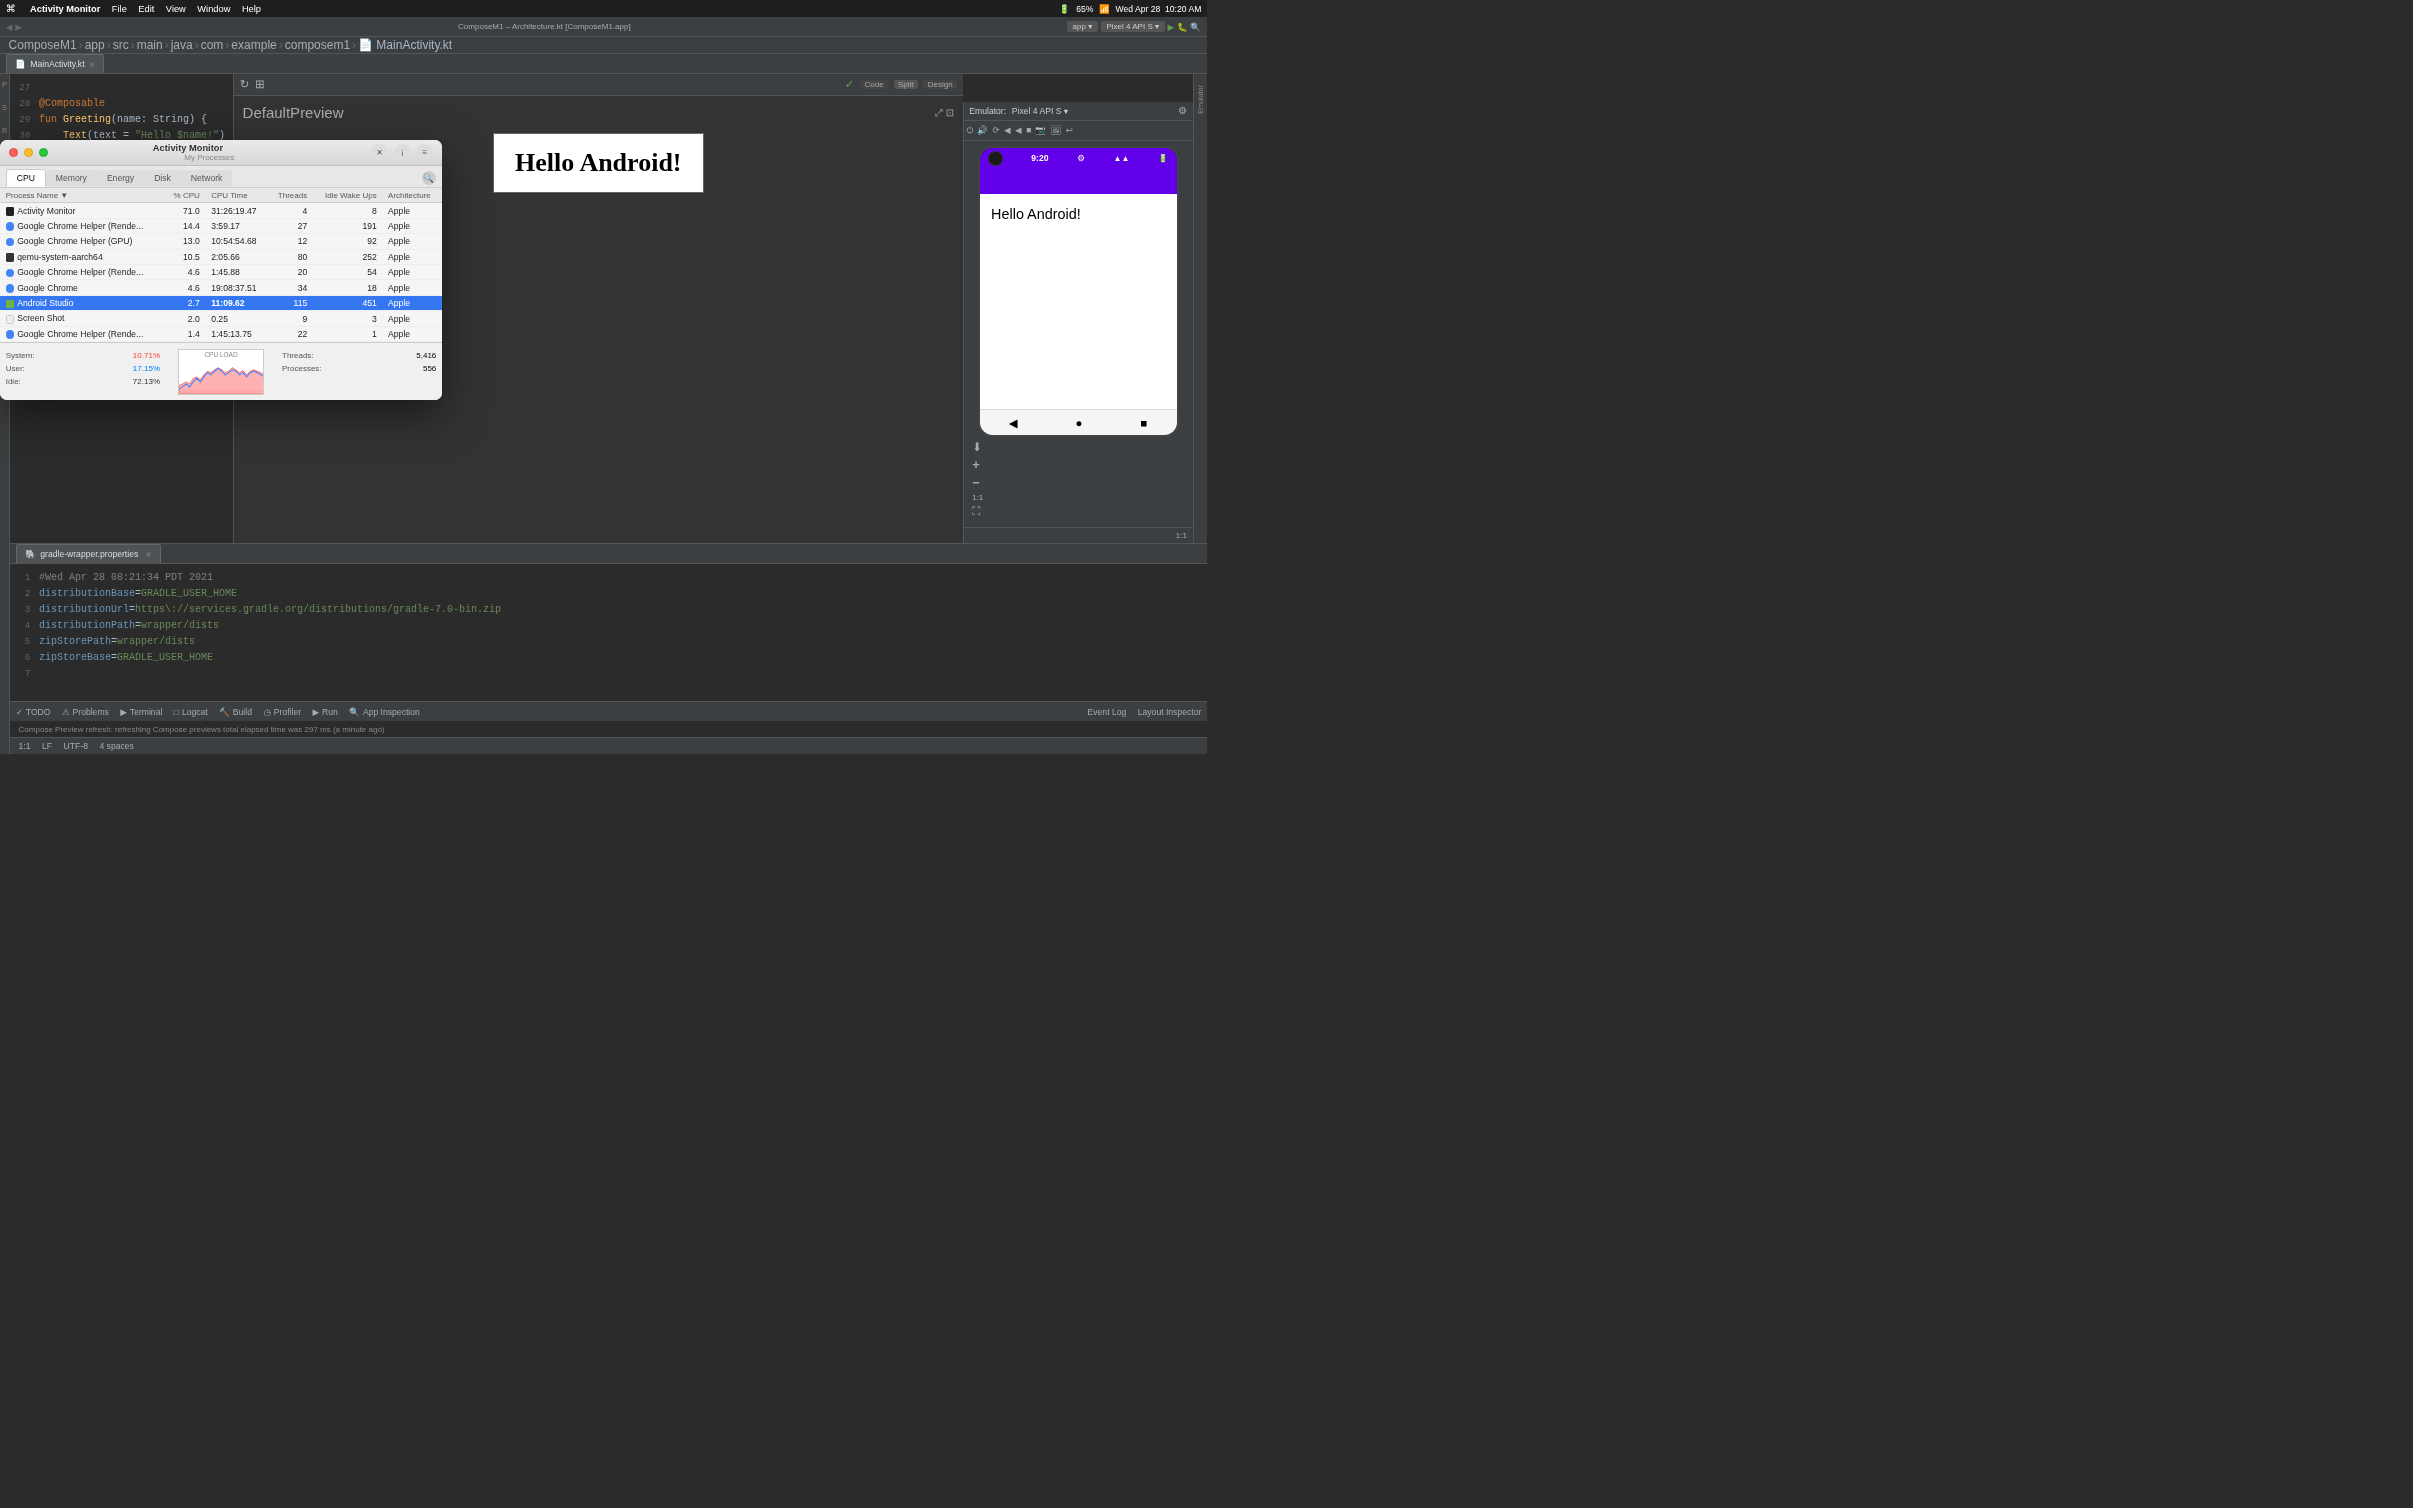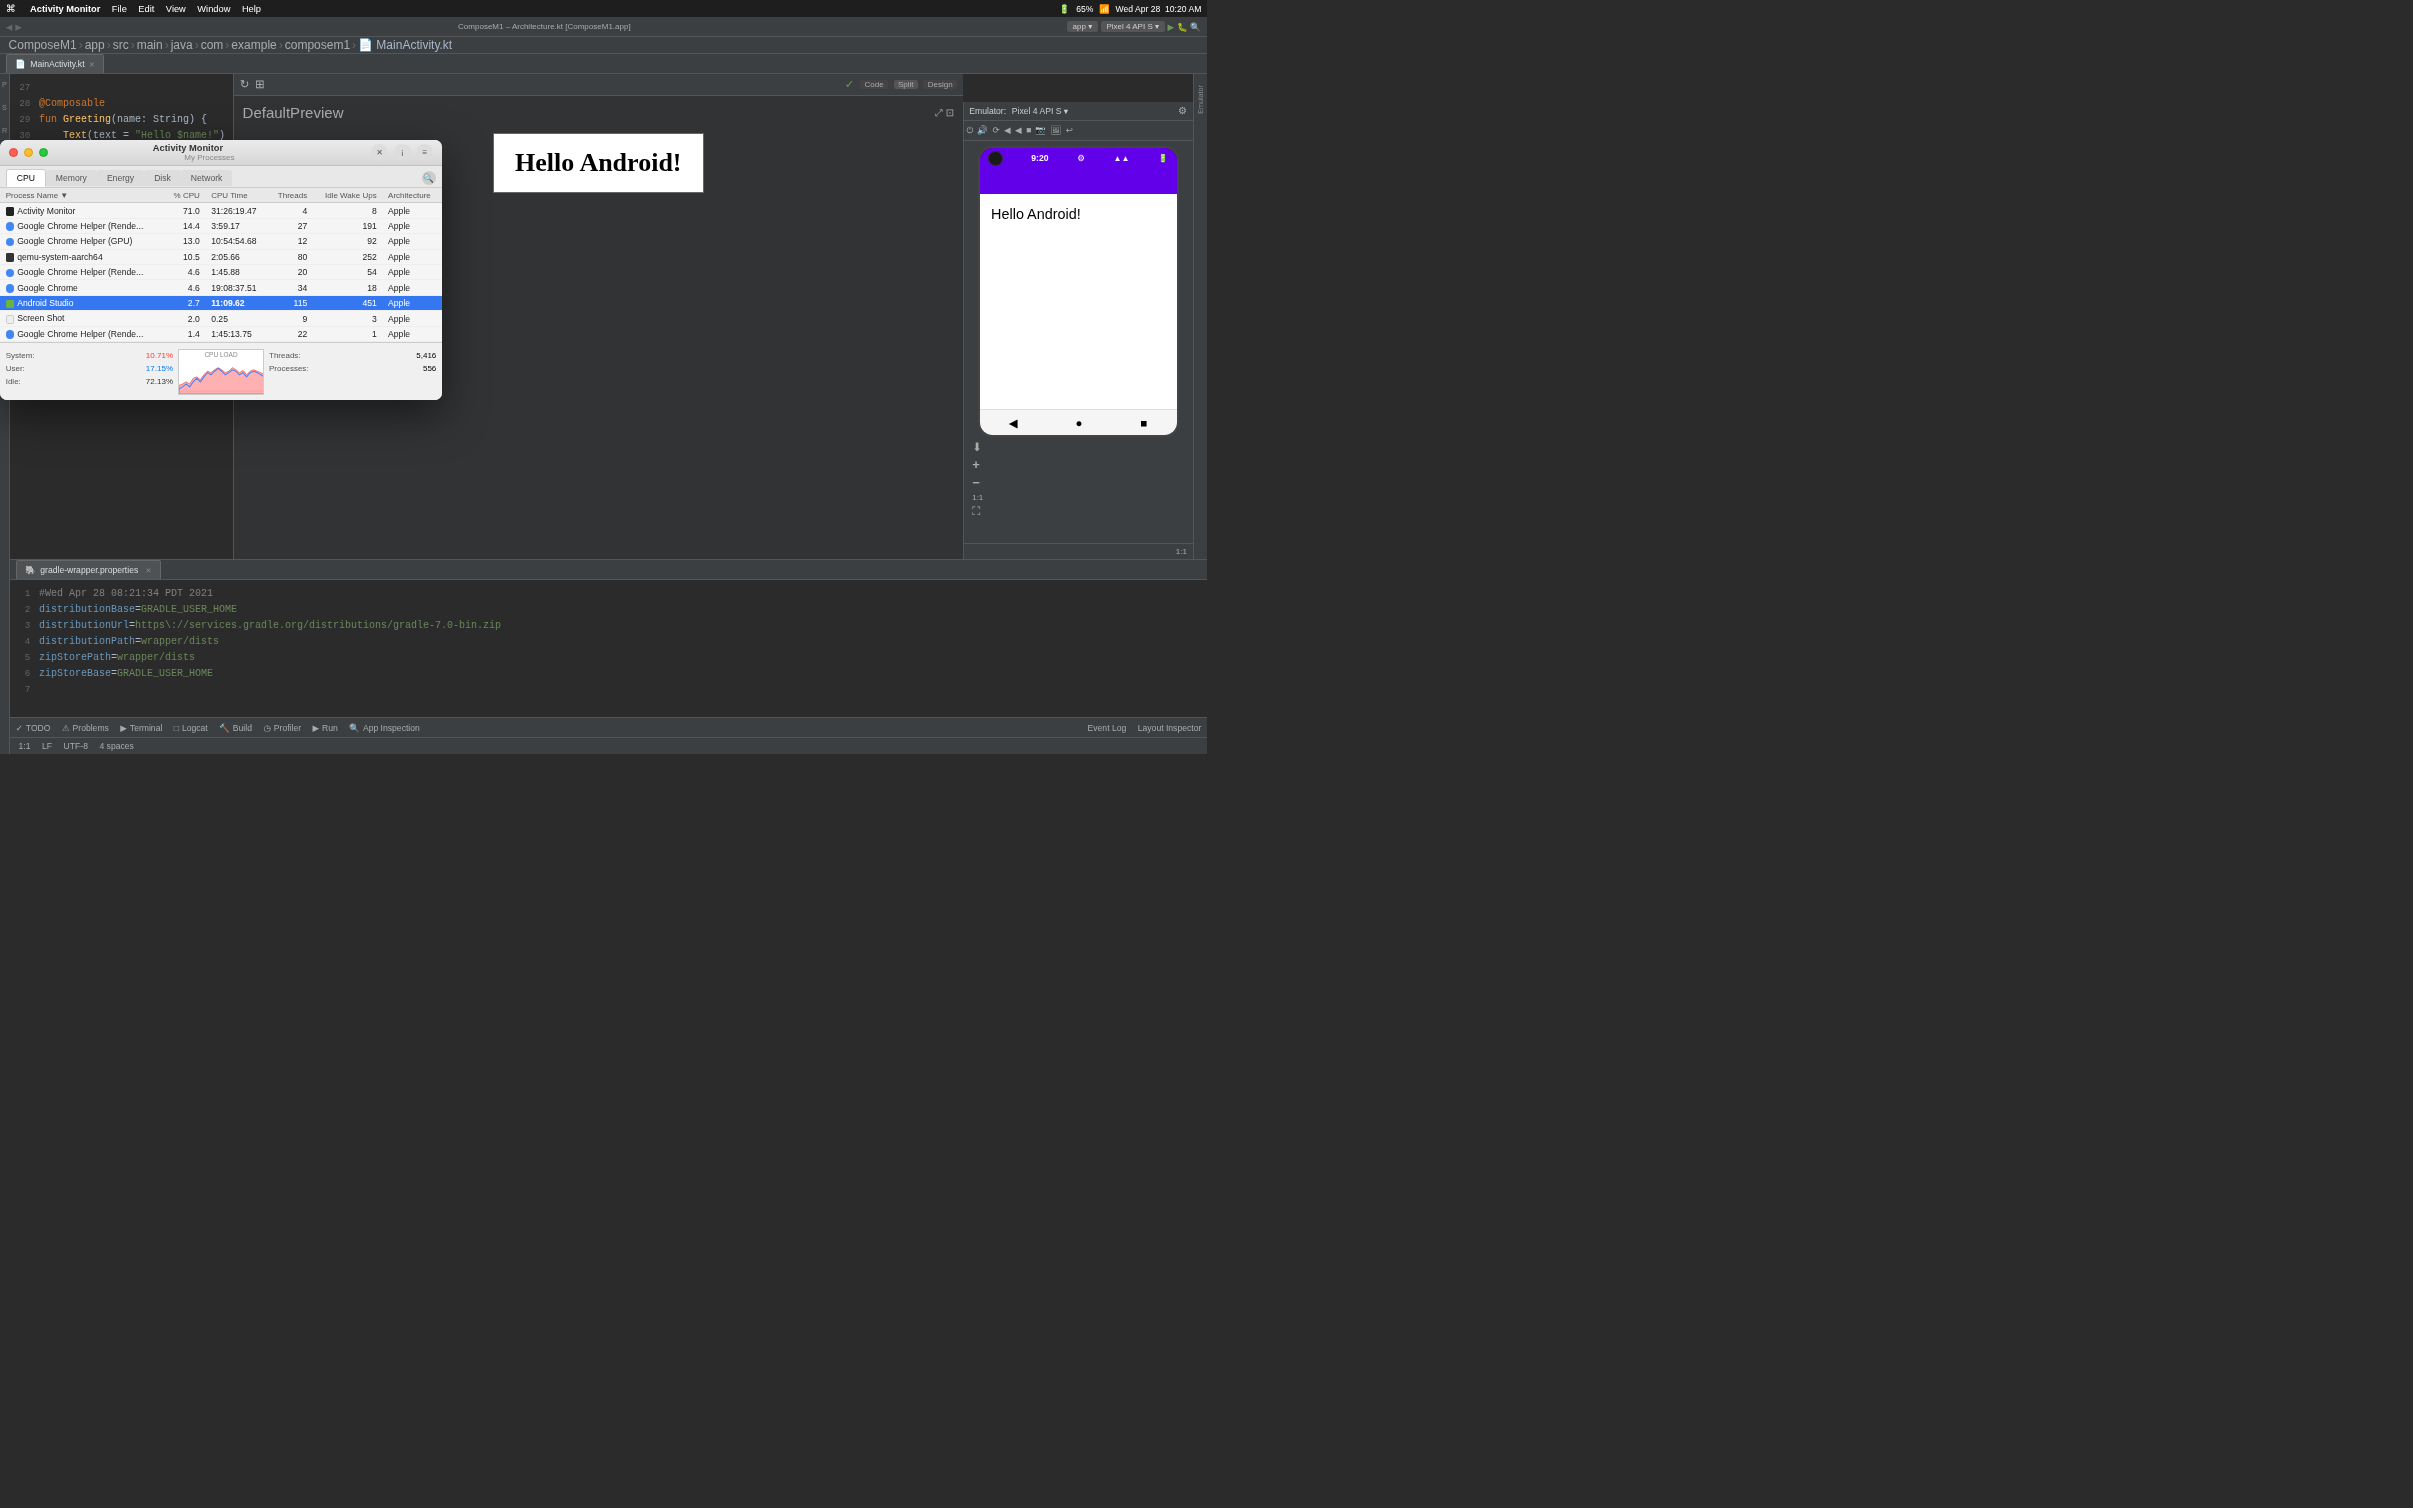--- a/index.html
+++ b/index.html
@@ -453,21 +453,21 @@
     .am-table .num {
       text-align: right;
     }
 
     
     .am-stats {
       display: flex;
       background: #f0f0f0;
       border-top: 0.7px solid #ccc;
       padding: 5.7px;
-      gap: 5px;
+      gap: 18px;
     }
     .am-stat-section {
       flex: 1;
     }
     .am-stat-row {
       display: flex;
       justify-content: space-between;
       font-size: 8px;
       line-height: 13px;
     }
@@ -822,20 +822,23 @@
         </div>
         <div style="flex:1;"></div>
         <div class="bst-item">
           <span>Event Log</span>
         </div>
         <div class="bst-item">
           <span>Layout Inspector</span>
         </div>
       </div>
 
+      <div class="compose-status">
+        <span>Compose Preview refresh: refreshing Compose previews total elapsed time was 297 ms (a minute ago)</span>
+      </div>
 
       <div class="status-bar">
         <div class="status-left">
           <span>1:1</span>
           <span>LF</span>
           <span>UTF-8</span>
           <span>4 spaces</span>
         </div>
       </div>
 

